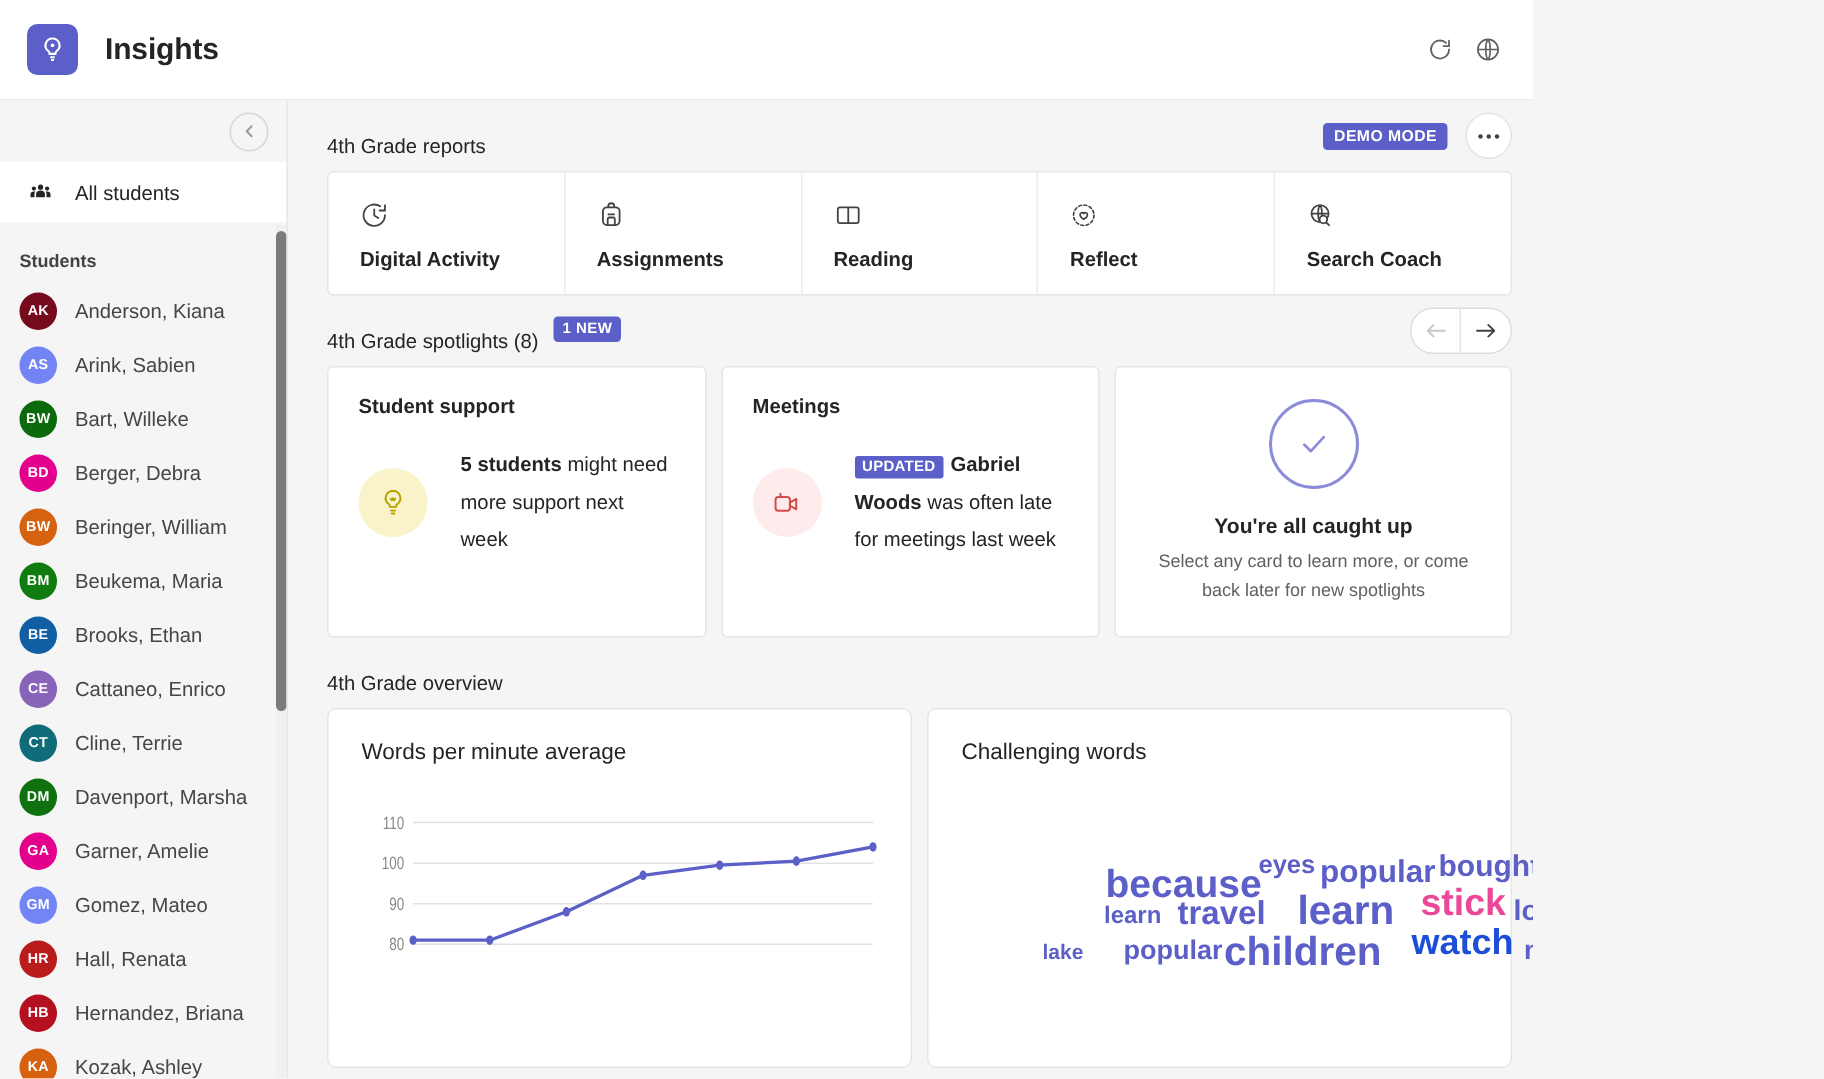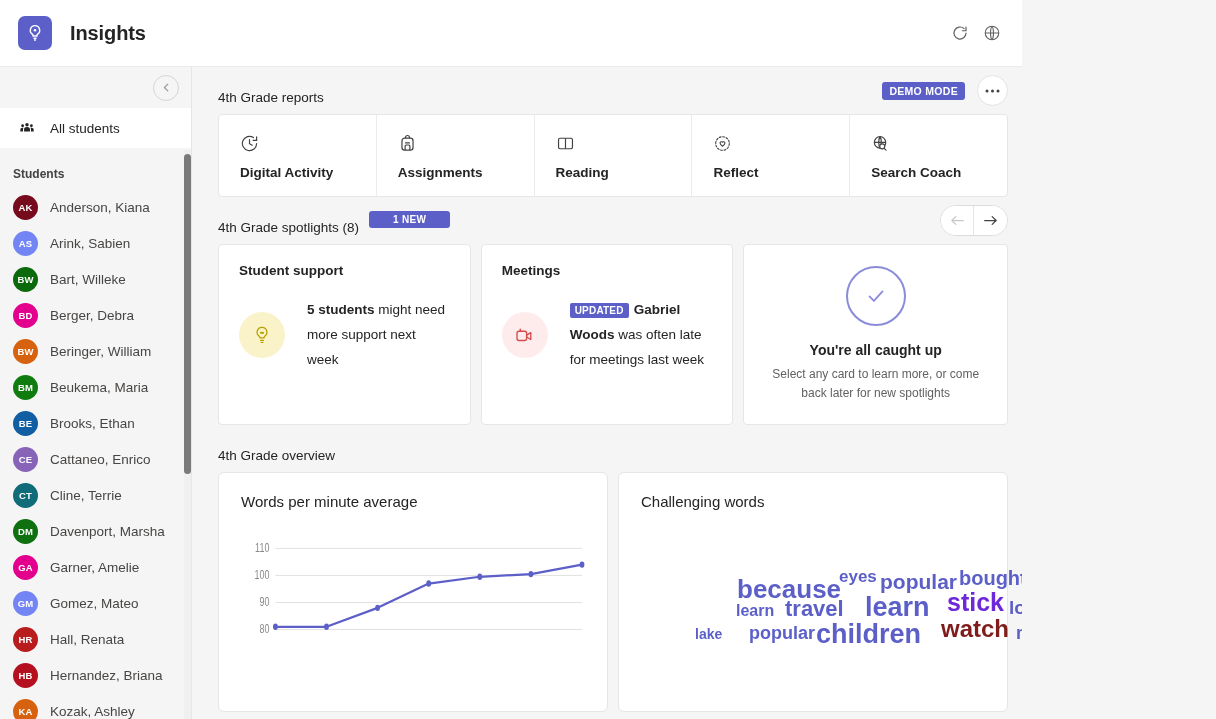--- a/index.html
+++ b/index.html
@@ -96,21 +96,21 @@
     flex: 1 1 0; padding: 17px 0 16px 21px; cursor: pointer;
     border-right: 1px solid #ececec; min-width: 0;
   }
   .report-tile:last-child { border-right: none; }
   .report-icon { color: #424242; height: 22px; display: flex; align-items: center; }
   .report-label { font-size: 13.5px; font-weight: 700; color: #242424; margin-top: 11px; }
 
   
   .new-badge {
     background: #5b5fc7; color: #fff; font-size: 10px; font-weight: 700;
-    padding: 3px 24px; border-radius: 3px; margin-left: 10px; letter-spacing: .3px;
+    padding: 3px 6px; border-radius: 3px; margin-left: 10px; letter-spacing: .3px;
     position: relative; top: -1px;
   }
   .nav-group { display: flex; border: 1px solid #dcdcdc; border-radius: 17px; overflow: hidden; background: #fff; }
   .nav-btn {
     width: 33px; height: 29px; display: flex; align-items: center; justify-content: center;
     cursor: pointer; font-size: 14px; background: #fff;
   }
   .nav-btn.prev { color: #c8c8c8; border-right: 1px solid #e4e4e4; }
   .nav-btn.next { color: #424242; }
 
@@ -448,24 +448,24 @@
           <div class="ov-title">Challenging words</div>
           <div class="cloud" id="word-cloud">
               <span style="left: 88px; top: 27px; font-size: 26px; color: rgb(91, 95, 199);">because</span>
               <span style="left: 190px; top: 20px; font-size: 17px; color: rgb(91, 95, 199);">eyes</span>
               <span style="left: 231px; top: 23px; font-size: 21px; color: rgb(91, 95, 199);">popular</span>
               <span style="left: 310px; top: 20px; font-size: 20px; color: rgb(91, 95, 199);">bought</span>
               <span style="left: 377px; top: 26px; font-size: 16px; color: rgb(91, 95, 199);">warm</span>
               <span style="left: 87px; top: 55px; font-size: 16px; color: rgb(91, 95, 199);">learn</span>
               <span style="left: 136px; top: 49px; font-size: 22px; color: rgb(91, 95, 199);">travel</span>
               <span style="left: 216px; top: 45px; font-size: 27px; color: rgb(91, 95, 199);">learn</span>
-              <span style="left: 298px; top: 41px; font-size: 25px; color: #6d28d9;">stick</span>
+              <span style="left: 298px; top: 41px; font-size: 25px; color: #ec4899;">stick</span>
               <span style="left: 360px; top: 50px; font-size: 19px; color: rgb(91, 95, 199);">long</span>
               <span style="left: 402px; top: 60px; font-size: 15px; color: rgb(91, 95, 199);">lake</span>
-              <span style="left: 292px; top: 68px; font-size: 24px; color: #7f1d1d;">watch</span>
+              <span style="left: 292px; top: 68px; font-size: 24px; color: #1d4ed8;">watch</span>
               <span style="left: 46px; top: 79px; font-size: 14px; color: rgb(91, 95, 199);">lake</span>
               <span style="left: 100px; top: 76px; font-size: 18px; color: rgb(91, 95, 199);">popular</span>
               <span style="left: 167px; top: 72px; font-size: 27px; color: rgb(91, 95, 199);">children</span>
               <span style="left: 367px; top: 76px; font-size: 18px; color: rgb(91, 95, 199);">marshmallow</span>
             </div>
         </div>
       </div>
 
     </div>
   </div>

